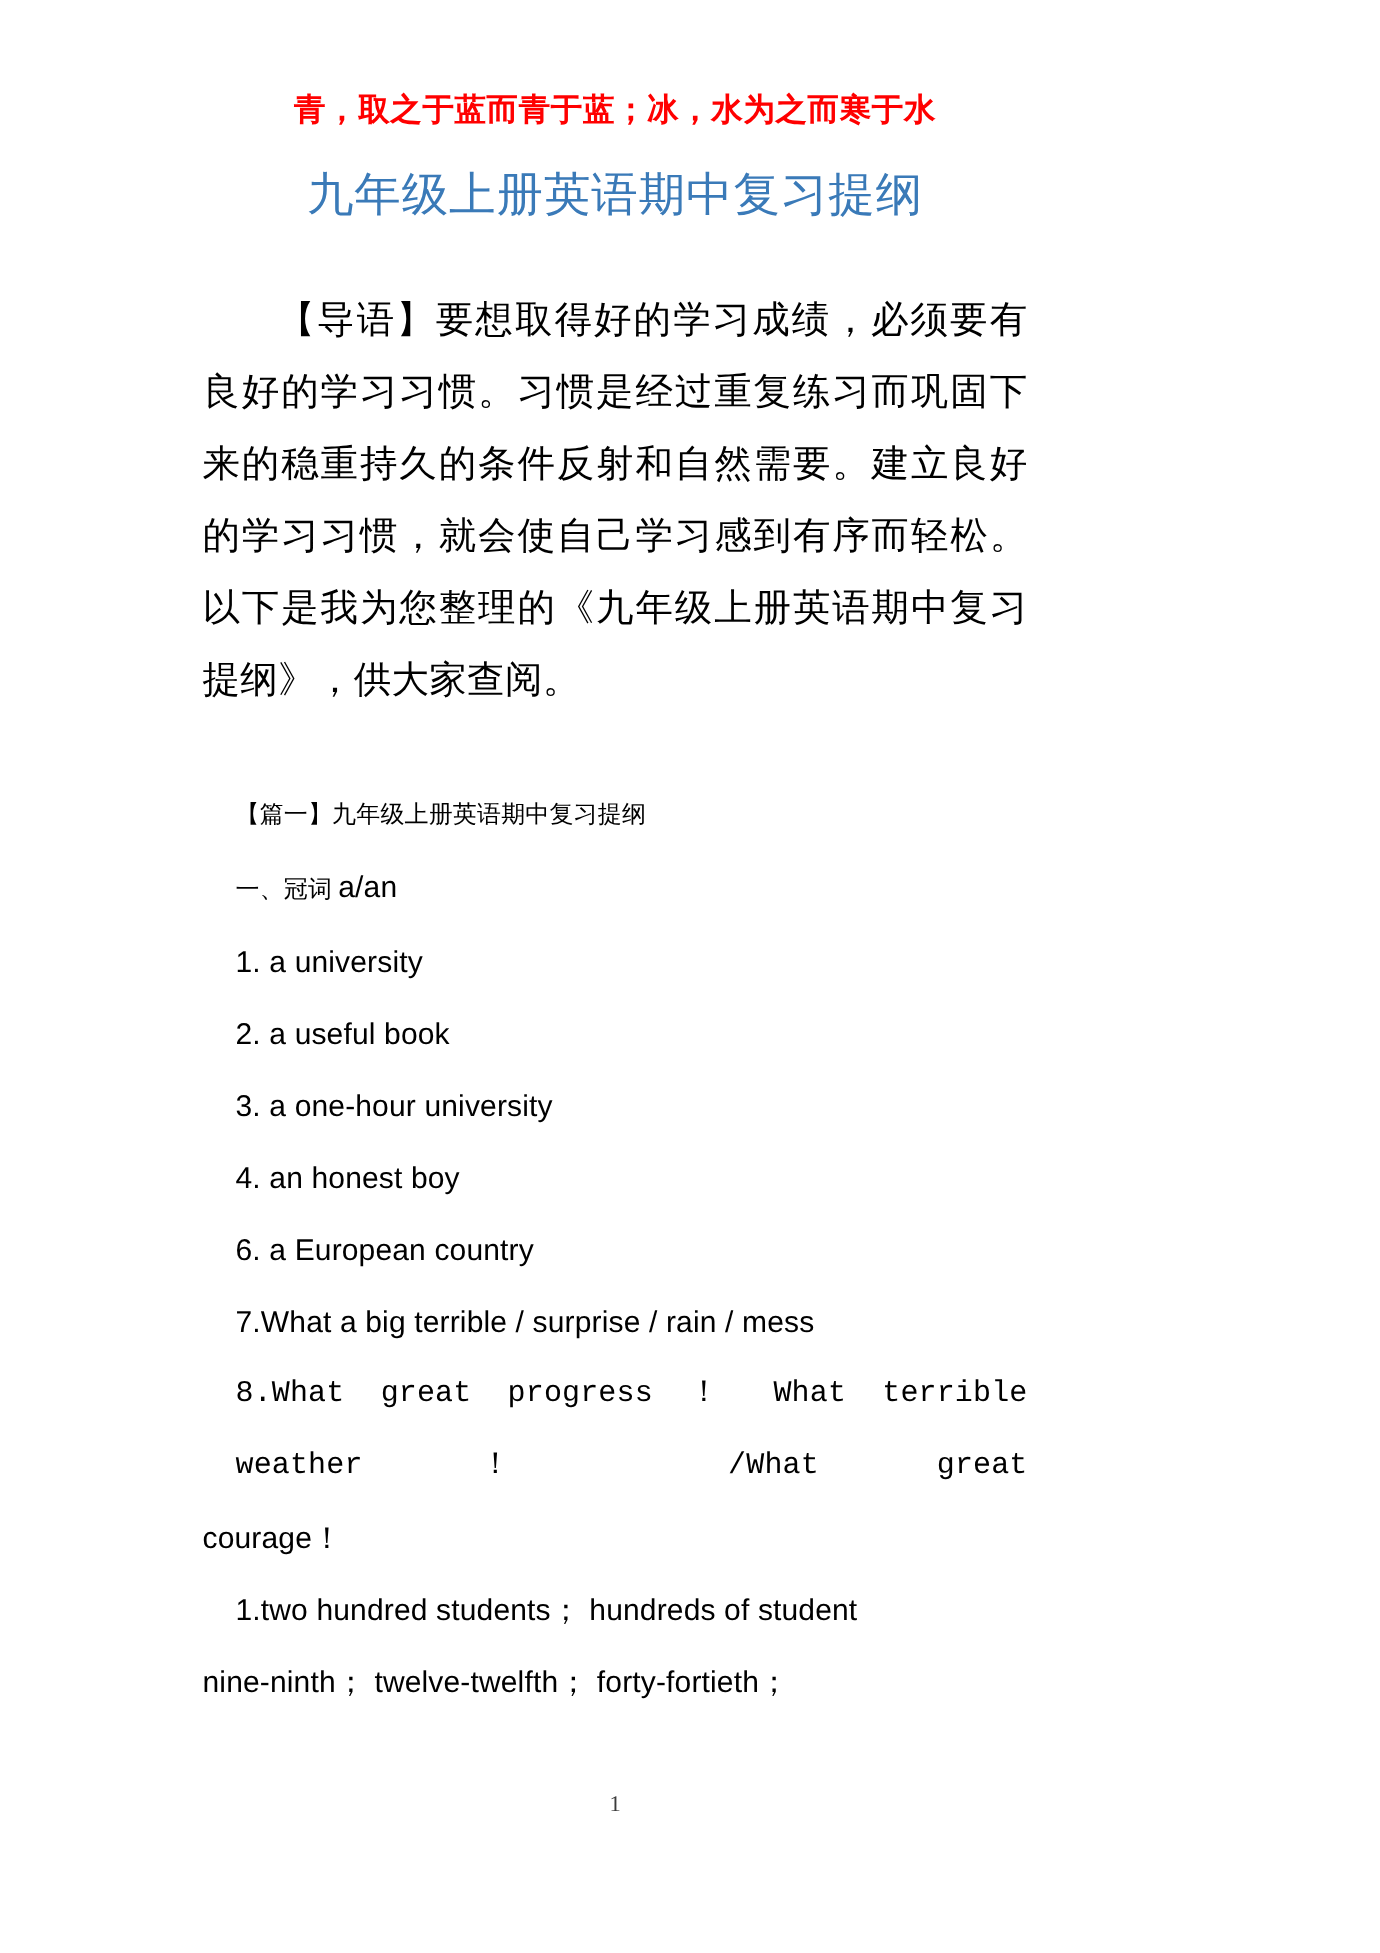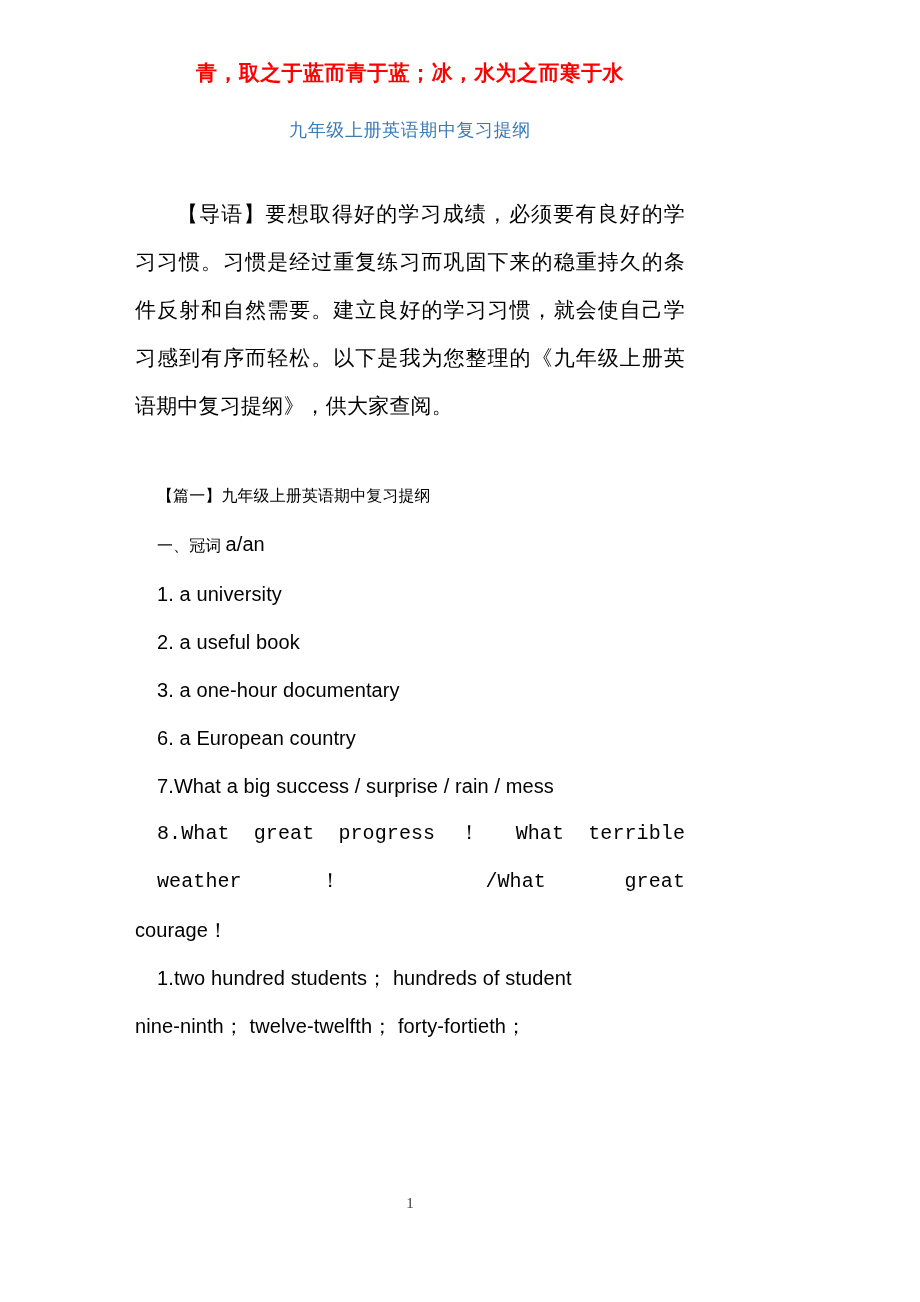--- a/index.html
+++ b/index.html
@@ -38,35 +38,35 @@
     white-space: nowrap;
   }
 
   .doc-title {
     margin: 0;
     padding-top: 24px;
     text-align: center;
     color: #3a7ab8;
     font-family: "Liberation Serif", "DejaVu Serif", serif;
     font-weight: normal;
-    font-size: 18px;
+    font-size: 31px;
     line-height: 36px;
     letter-spacing: 0.6px;
     white-space: nowrap;
   }
 
   
   .intro {
     margin: 0;
     padding-top: 42px;
     text-indent: 2em;
     text-align: justify;
     text-justify: inter-character;
     font-family: "Liberation Serif", "DejaVu Serif", serif;
-    font-size: 21px;
+    font-size: 25px;
     line-height: 48px;
     letter-spacing: 0.2px;
   }
 
   
   .section-gap {
     height: 40px;
   }
 
   .line {
@@ -143,31 +143,34 @@
 
   <div class="line indent">
     <span class="en">1. </span><span class="en">a    university</span>
   </div>
 
   <div class="line indent">
     <span class="en">2. </span><span class="en">a useful    book</span>
   </div>
 
   <div class="line indent">
-    <span class="en">3. </span><span class="en">a    one-hour documentary</span>
+    <span class="en">3. </span><span class="en">a    one-hour university</span>
   </div>
 
+  <div class="line indent">
+    <span class="en">4. </span><span class="en">an    honest boy</span>
+  </div>
 
 
   <div class="line indent">
     <span class="en">6. </span><span class="en">a    European country</span>
   </div>
 
   <div class="line indent">
-    <span class="en">7.</span><span class="en">What a    big success / surprise / rain / mess</span>
+    <span class="en">7.</span><span class="en">What a    big terrible / surprise / rain / mess</span>
   </div>
 
   <div class="line justified">8.What    great  progress ！    What  terrible  weather ！  /What  great</div>
 
   <div class="line flush">
     <span class="en">courage！</span>
   </div>
 
 
   <div class="line indent">

